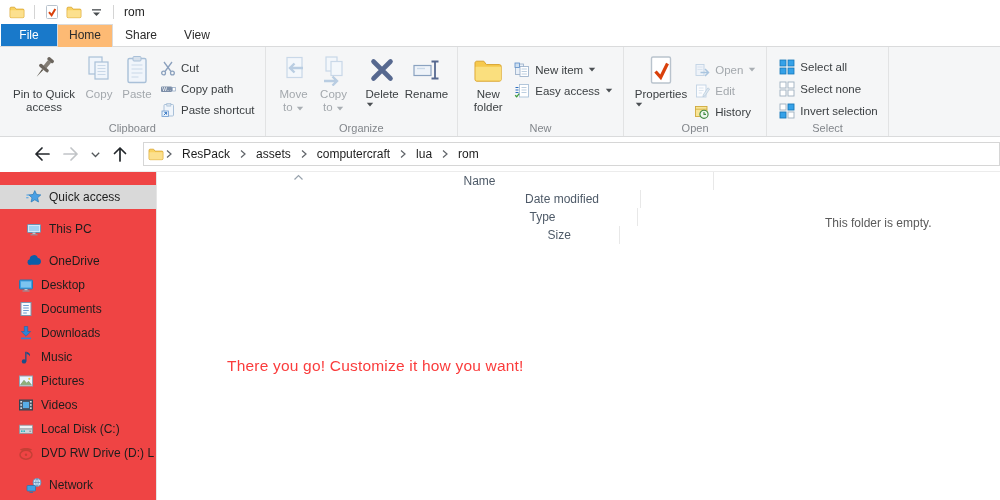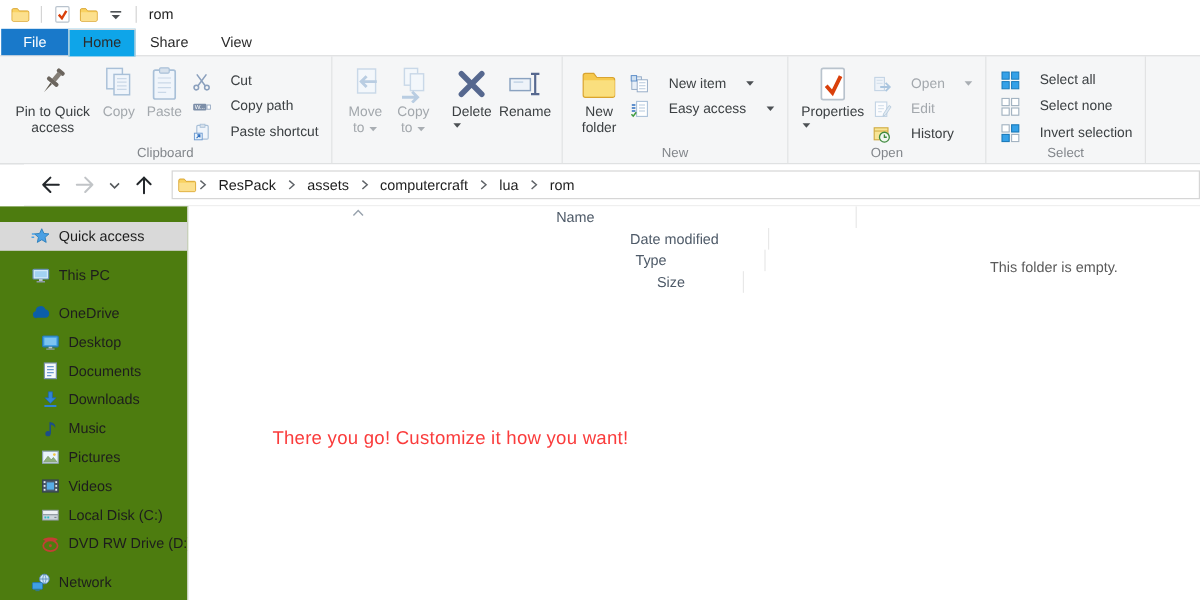--- a/index.html
+++ b/index.html
@@ -11,48 +11,48 @@
   }
   
   .titlebar { height:24px; display:flex; align-items:center; padding-left:6px; background:#fff; }
   .titlebar .tsep { width:1px; height:14px; background:#d4d4d4; margin:0 6px; }
   .titlebar .ticon { display:flex; align-items:center; justify-content:center; width:18px; height:18px; margin:0 2px; }
   .titlebar .title { margin-left:4px; color:#1d1d1d; }
   
   .tabbar { height:23px; display:flex; background:#fff; border-bottom:1px solid #dadbdc; padding-left:1px; position:relative; }
   .tab { min-width:56px; text-align:center; line-height:22px; color:#2b2b2b; cursor:default; }
   .tab-file { background:#1979ca; color:#fff; }
-  .tab-active { background:#0ea5e9; border:1px solid #dadbdc; border-bottom:none; margin-bottom:-1px; line-height:21px; }
+  .tab-active { background:#fdba74; border:1px solid #dadbdc; border-bottom:none; margin-bottom:-1px; line-height:21px; }
   
   .ribbon { height:90px; background:#f5f6f7; border-bottom:1px solid #dadbdc; display:flex; }
   .group { position:relative; border-right:1px solid #e2e3e4; padding:3px 6px 16px 8px; display:flex; }
   .group-fill { flex:1; border-right:none; }
   .glabel { position:absolute; bottom:2px; left:0; right:0; text-align:center; font-size:11px; color:#82868b; }
   .grow { display:flex; align-items:flex-start; }
   .btn-lg { display:flex; flex-direction:column; padding:2px 3px; position:relative; }
   .btn-lg .ic { height:36px; display:flex; align-items:center; justify-content:center; }
   .lblwrap { font-size:11.5px; line-height:13px; text-align:center; color:#3c4043; }
   .dis .lblwrap, .btn-sm.dis { color:#a3a8ad; }
   .smcol { display:flex; flex-direction:column; padding-top:7px; }
-  .btn-sm { display:flex; align-items:center; gap:16px; height:21px; font-size:11.5px; color:#3c4043; padding:0 4px; white-space:nowrap; }
+  .btn-sm { display:flex; align-items:center; gap:5px; height:21px; font-size:11.5px; color:#3c4043; padding:0 4px; white-space:nowrap; }
   .dd { margin-top:1px; display:block; }
   .dd-in { display:inline-block; }
   .gsep { width:1px; background:#e2e3e4; margin:4px 4px 6px 4px; }
   
   .navbar { height:35px; background:#fff; display:flex; align-items:center; padding-left:12px; border-bottom:1px solid #ececec;margin-left:20px; }
   .navbtn { display:flex; align-items:center; justify-content:center; margin-right:9px; }
   .addrbox { flex:1; height:24px; border:1px solid #d6d6d6; display:flex; align-items:center; padding-left:4px; margin-left:4px; overflow:hidden; }
   .crumb { padding:0 8px; line-height:22px; white-space:nowrap; }
   .bchev { display:flex; align-items:center; padding:0 1px; }
   
   .mainrow { display:flex; height:328px; }
-  .sidebar { width:157px; border-right:1px solid #e5e5e5; padding-top:13px; background:#4d7c0f; overflow:hidden; }
+  .sidebar { width:157px; border-right:1px solid #e5e5e5; padding-top:13px; background:#ef4444; overflow:hidden; }
   .sitem { display:flex; align-items:center; height:24px; padding-left:26px; white-space:nowrap; }
   .sitem .sic { width:16px; height:16px; margin-right:7px; flex:none; display:flex; align-items:center; }
-  .sitem.child { padding-left:34px; }
+  .sitem.child { padding-left:18px; }
   .sitem.gap { margin-top:8px; }
   .sitem.selected { background:#d9d9d9; }
   .content { flex:1; position:relative; background:#fff; }
   .hdr { display:flex; height:30px; align-items:center; color:#4e5a68; position:relative;flex-direction:column; }
   .hcell { height:18px; line-height:18px; border-right:1px solid #e8e8e8; }
   .hc-name { width:270px; padding-left:20px; }
   .hc-date { width:125px; padding-left:9px; }
   .hc-type { width:118px; padding-left:10px; }
   .hc-size { width:82px; padding-left:10px; }
   .sortchev { position:absolute; left:136px; top:2px; }
@@ -221,20 +221,21 @@
           <span class="ic">
               <svg width="32" height="32" viewBox="0 0 32 32" xmlns="http://www.w3.org/2000/svg">
                 <rect x="3" y="11.5" width="17" height="10" fill="#eef3f9" stroke="#8aa2c0" stroke-width="1.2"></rect>
                 <path d="M6 14.5h8" stroke="#c9d8e8" stroke-width="1.4"></path>
                 <path d="M24 7.5v17M20.5 7.5h7M20.5 24.5h7" stroke="#56688f" stroke-width="1.8"></path>
               </svg>
             </span>
           <div class="lblwrap">Rename</div>
         </div>
       </div>
+      <div class="glabel">Organize</div>
     </div>
 
     <div class="group">
       <div class="grow">
         <div class="btn-lg">
           <span class="ic">
               <svg width="32" height="32" viewBox="0 0 32 32" xmlns="http://www.w3.org/2000/svg">
                 <path d="M3 9c0-1 .8-1.8 1.8-1.8h7l2.6 3.4h13c1 0 1.8.8 1.8 1.8v13c0 1-.8 1.8-1.8 1.8H4.8c-1 0-1.8-.8-1.8-1.8z" fill="#f6c94e" stroke="#d9a430"></path>
                 <path d="M3.6 12.8h25.6v12.4c0 .7-.6 1.3-1.3 1.3H4.9c-.7 0-1.3-.6-1.3-1.3z" fill="#fadf7e"></path>
               </svg>

